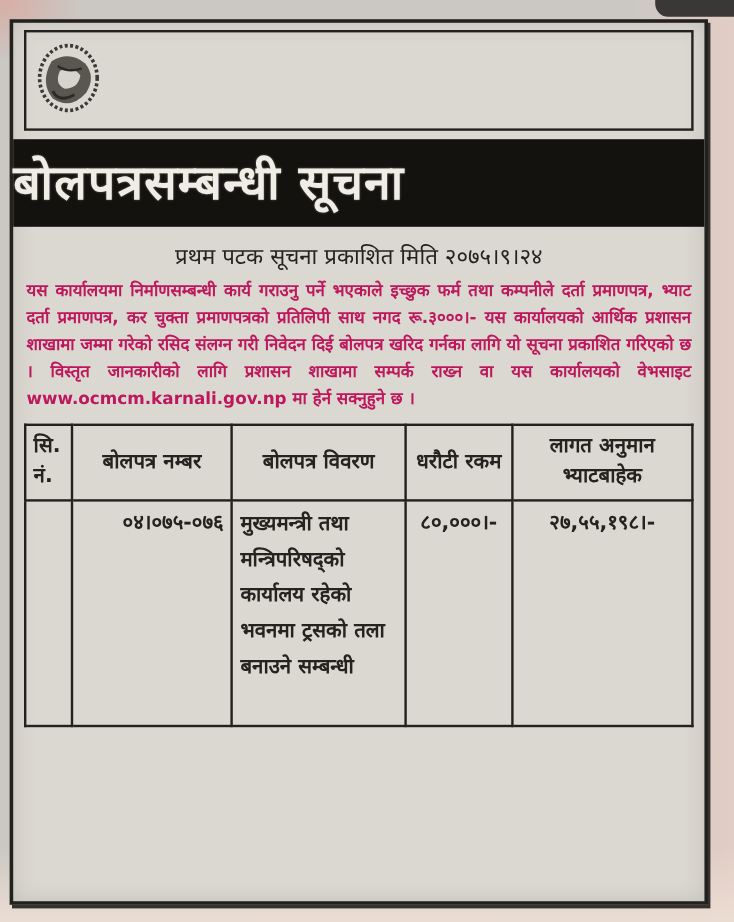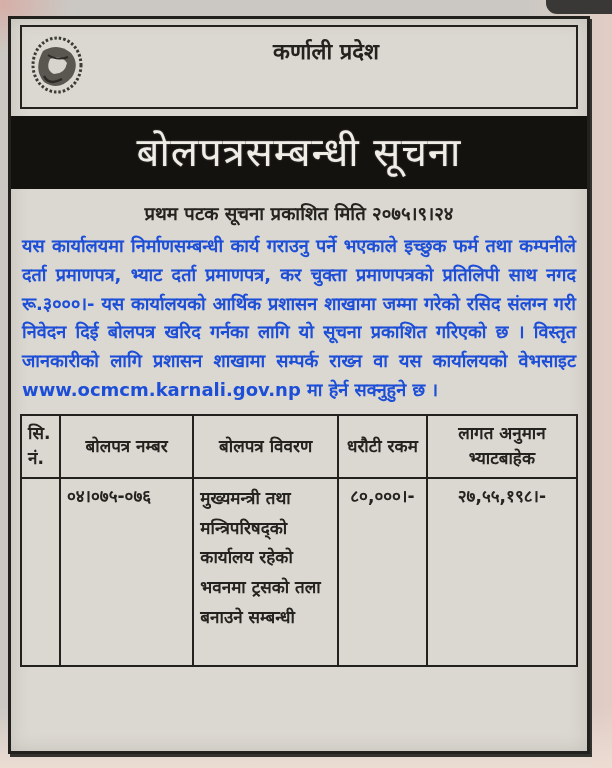--- a/index.html
+++ b/index.html
@@ -30,74 +30,72 @@
     position:relative;
     text-align:center;
     min-height:84px;
   }
   .emblem{ position:absolute; left:8px; top:8px; width:56px; height:64px; }
   .hdr1{ font-size:22px; font-weight:bold; color:#24221f; }
   .hdr2{ font-size:19.5px; font-weight:bold; color:#24221f; margin-top:5px; letter-spacing:.2px; }
   .band{
     background:#14120f;
     color:#f0ede7;
-    text-align:center;
     font-size:40px;
-    font-weight:normal;
+    font-weight:bold;
     margin:7px -9px 0;
     padding:7px 0 11px;
     letter-spacing:1px;
     text-shadow:0 0 2px rgba(255,255,255,.35);
   }
   .publish{
-    text-align:center; font-weight:bold; font-size:18.5px;
+    text-align:center; font-weight:normal; font-size:18.5px;
     margin-top:11px; color:#25231f;
   }
   .bodytext{
     margin-top:7px; padding:0 2px;
-    font-size:18px; font-weight:bold; color:#1d4ed8;
+    font-size:14px; font-weight:bold; color:#be185d;
     text-align:justify; line-height:1.6;
   }
   table.tender{
     width:100%; border-collapse:collapse; table-layout:fixed; margin-top:9px;
   }
   .tender th, .tender td{
     border:2.5px solid #23211e;
     color:#25231f;
     font-weight:bold;
     padding:5px 6px;
   }
   .tender th{
     font-size:17px; text-align:center; vertical-align:middle;
     line-height:1.5; height:62px;
   }
   .tender td{ font-size:17px; vertical-align:top; height:188px; }
   .cell-sn{ }
-  .cell-tn{ text-align:left; padding-top:12px; }
+  .cell-tn{ text-align:right; padding-top:12px; }
   .cell-desc{ text-align:left; line-height:1.75; padding-top:10px;border-radius:12px; }
   .cell-amt{ text-align:center; padding-top:12px; }
 </style>
 </head>
 <body>
 
 <div class="photo-artifact-tr"></div>
 
 <div class="notice">
 
   <div class="header-box">
     <span class="emblem">
       <svg width="56" height="64" viewBox="0 0 56 64">
         <ellipse cx="27" cy="30" rx="24" ry="27" fill="none" stroke="#3c3a35" stroke-width="3" stroke-dasharray="2.5 2"></ellipse>
         <path d="M13 16 q15 -9 28 2 q9 11 1 24 q-13 15 -28 5 q-11 -13 -1 -31z" fill="#4b4841" opacity="0.9"></path>
         <path d="M20 24 q11 -5 17 4 q-2 11 -13 11 q-9 -4 -4 -15z" fill="#d7d4cd"></path>
         <path d="M32 44 q-13 7 -18 -3" stroke="#2c2a26" fill="none" stroke-width="2.5"></path>
         <path d="M18 20 q9 6 20 2" stroke="#2c2a26" fill="none" stroke-width="2"></path>
       </svg>
     </span>
-    <div class="hdr1">कर्णाली प्रदेश</div>
   </div>
 
   <div class="band">बोलपत्रसम्बन्धी सूचना</div>
 
   <div class="publish">प्रथम पटक सूचना प्रकाशित मिति २०७५।९।२४</div>
 
   <div class="bodytext"><span>यस कार्यालयमा निर्माणसम्बन्धी कार्य गराउनु पर्ने भएकाले इच्छुक फर्म तथा कम्पनीले दर्ता प्रमाणपत्र, भ्याट दर्ता प्रमाणपत्र, कर चुक्ता प्रमाणपत्रको प्रतिलिपी साथ नगद रू.३०००।- यस कार्यालयको आर्थिक प्रशासन शाखामा जम्मा गरेको रसिद संलग्न गरी निवेदन दिई बोलपत्र खरिद गर्नका लागि यो सूचना प्रकाशित गरिएको छ । विस्तृत जानकारीको लागि प्रशासन शाखामा सम्पर्क राख्न वा यस कार्यालयको वेभसाइट </span><span>www.ocmcm.karnali.gov.np</span><span> मा हेर्न सक्नुहुने छ ।</span></div>
 
   <table class="tender">
     <colgroup>

